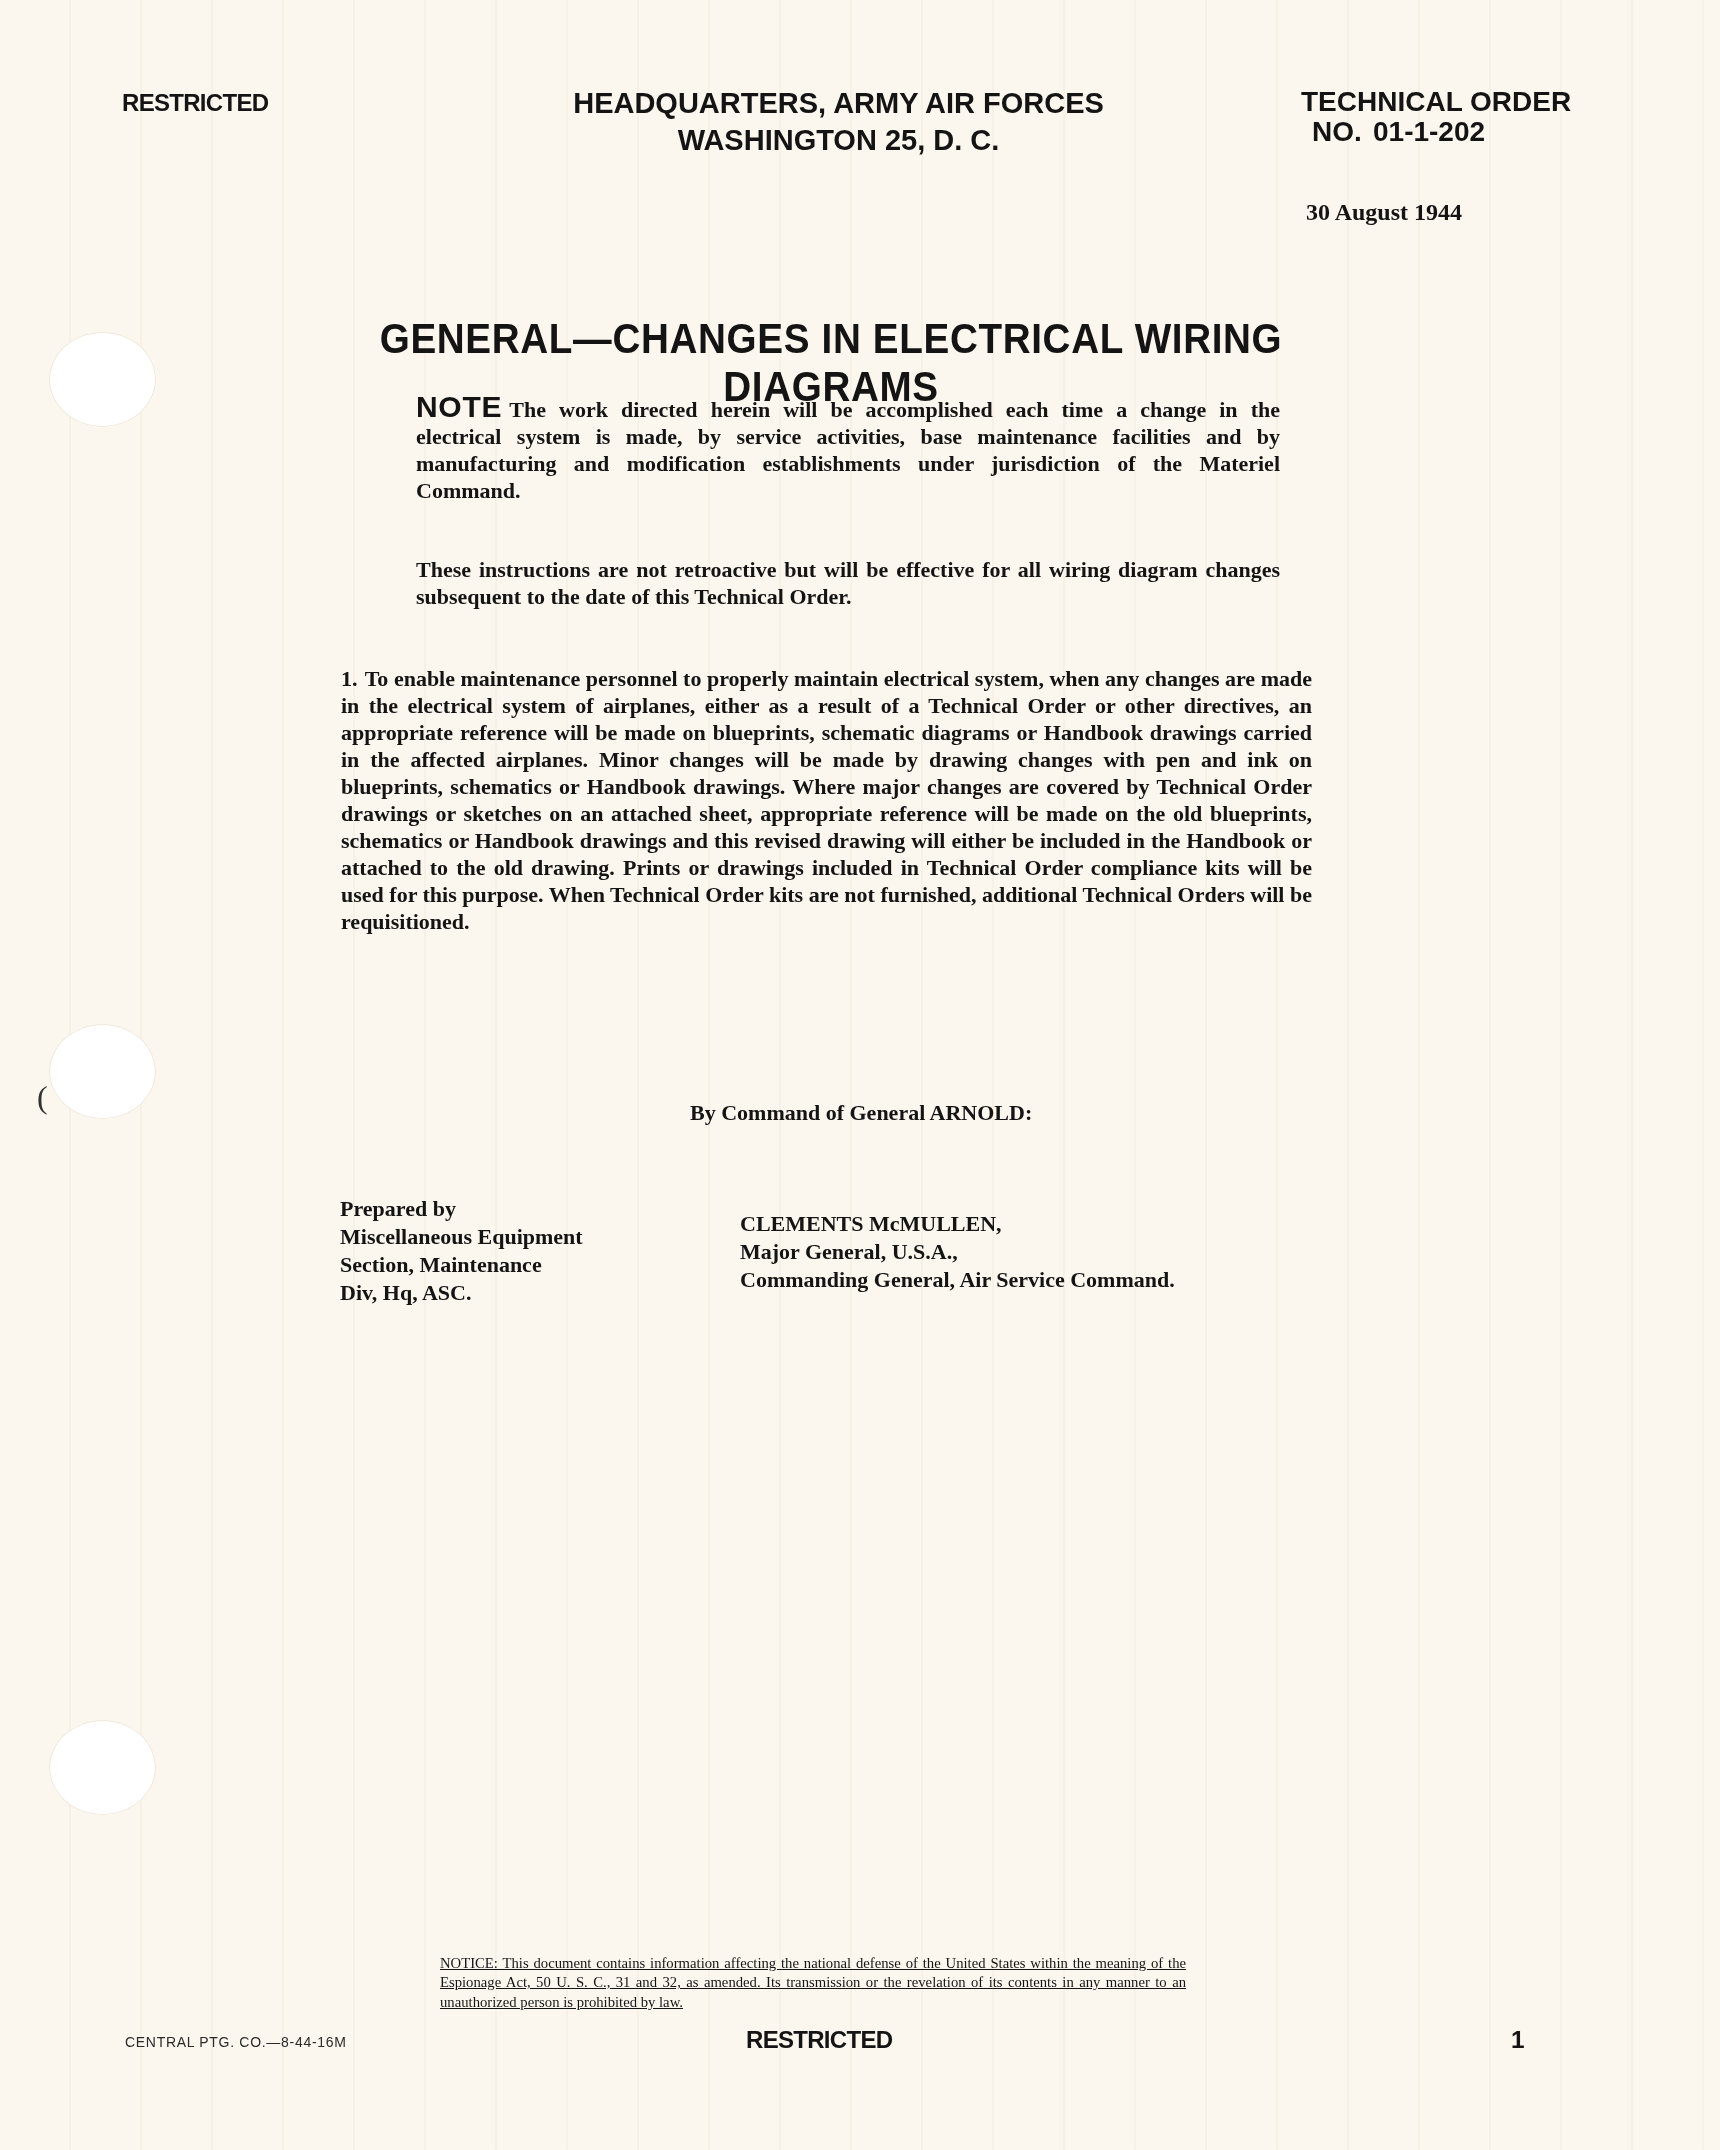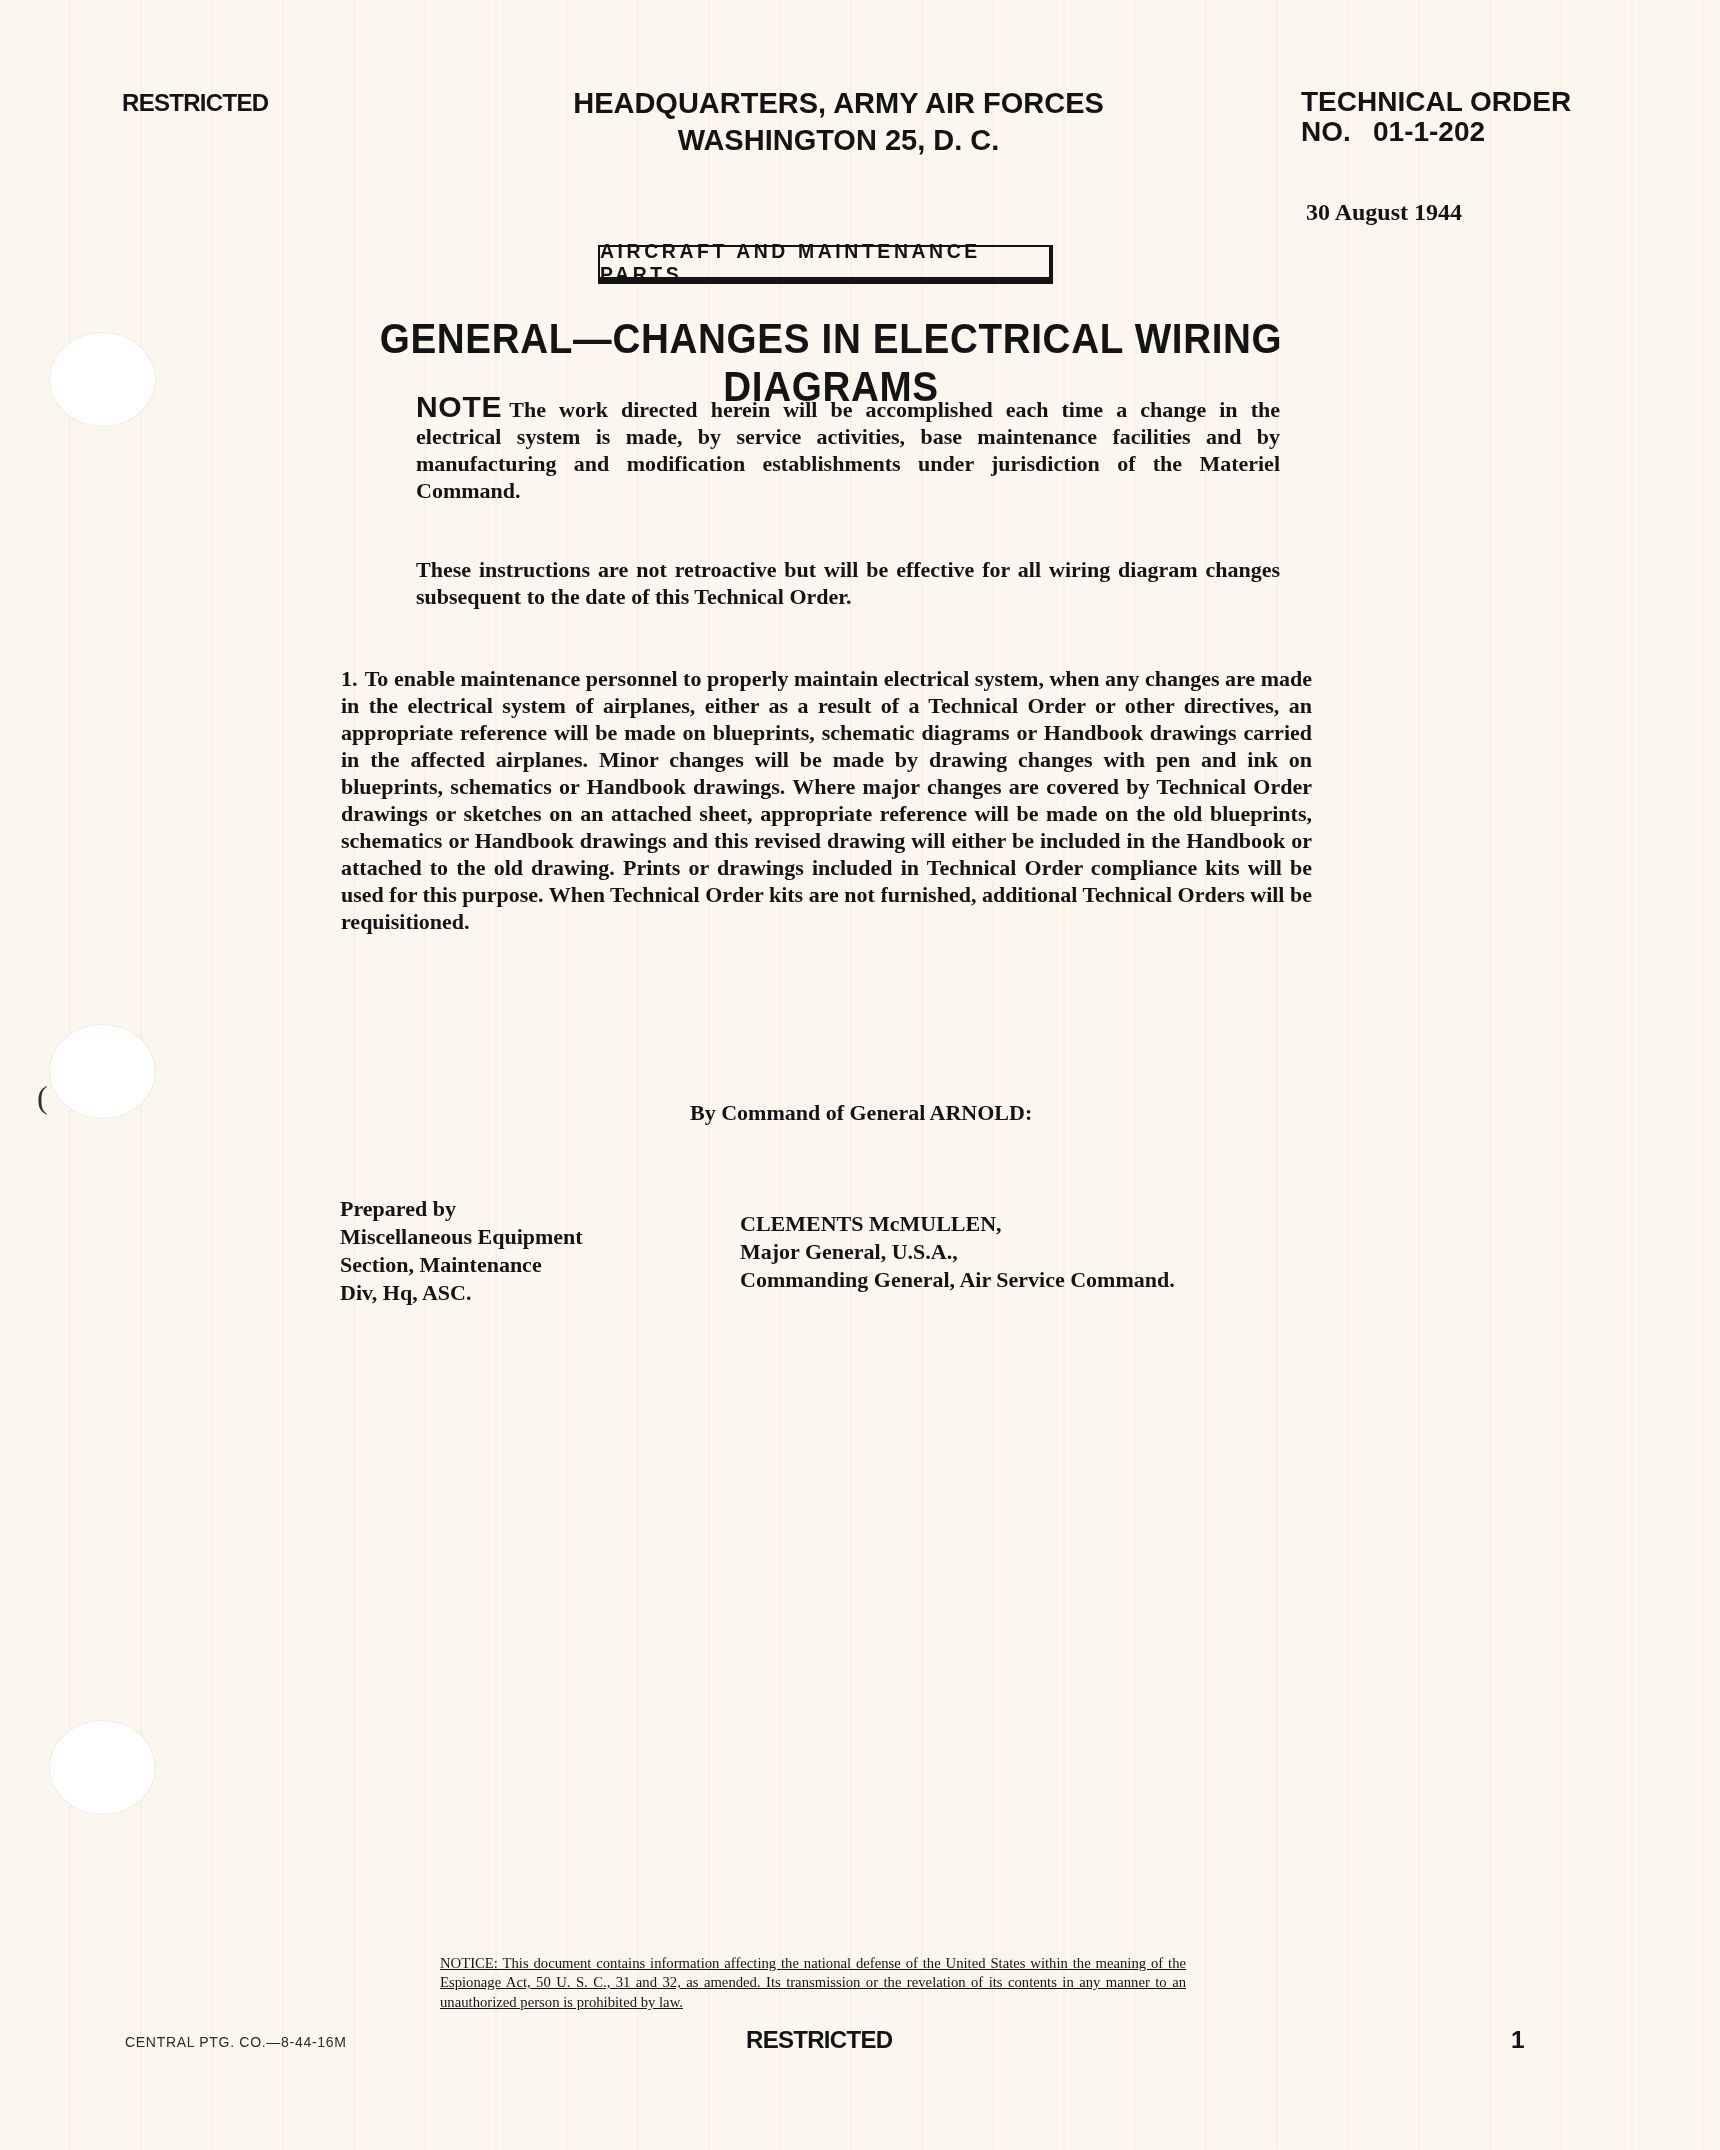--- a/index.html
+++ b/index.html
@@ -60,21 +60,21 @@
     }
     .hq-line { display: block; }
     .to-block {
       position: absolute;
       left: 1301px; top: 87px;
       font-family: "Liberation Sans", sans-serif;
       font-weight: bold;
       font-size: 28px;
       line-height: 30px;
     }
-    .to-number-row span { display: inline-block; }
+    .to-number-row span { display: inline-block; text-align: center; }
     .to-no-label { width: 72px; }
     .date {
       position: absolute;
       left: 1306px; top: 199px;
       font-family: "Liberation Serif", serif;
       font-weight: bold;
       font-size: 24px;
     }
     .category-box {
       position: absolute;
@@ -218,21 +218,20 @@
 
   <div class="to-block">
     <div>TECHNICAL ORDER</div>
     <div class="to-number-row">
       <span class="to-no-label">NO.</span><span>01-1-202</span>
     </div>
   </div>
 
   <div class="date">30 August 1944</div>
 
-  <div class="category-box">AIRCRAFT AND MAINTENANCE PARTS</div>
 
   <div class="main-title">GENERAL—CHANGES IN ELECTRICAL WIRING DIAGRAMS</div>
 
   <div class="body-text note-block">
     <span class="note-label">NOTE</span><span>The work directed herein will be accomplished each time a change in the electrical system is made, by service activities, base maintenance facilities and by manufacturing and modification establishments under jurisdiction of the Materiel Command.</span>
   </div>
 
   <div class="body-text note-para2">These instructions are not retroactive but will be effective for all wiring diagram changes subsequent to the date of this Technical Order.</div>
 
   <div class="body-text para1">

